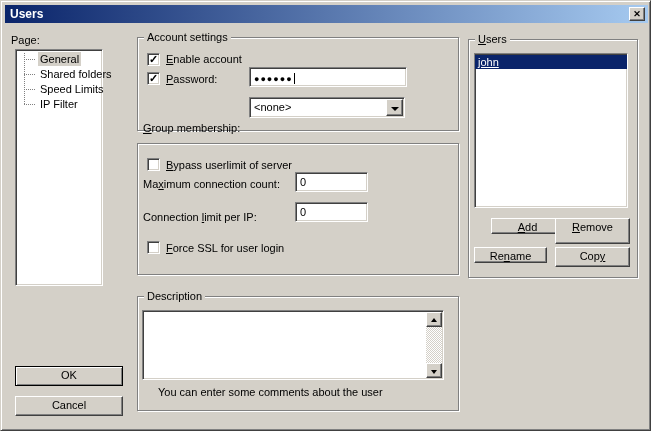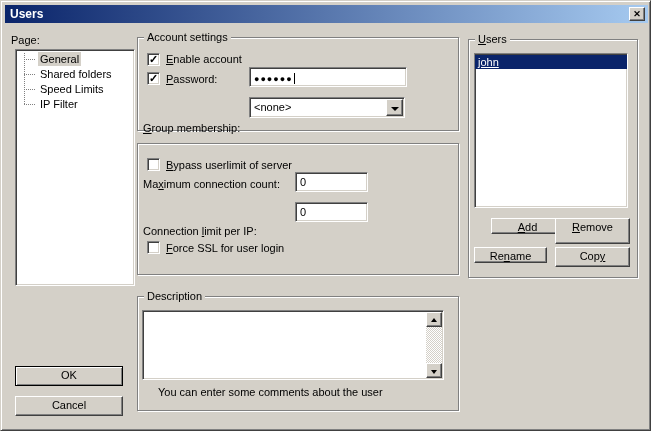--- a/index.html
+++ b/index.html
@@ -119,21 +119,21 @@
 
   <div id="titlebar">
     <span>Users</span>
     <div id="close-btn">
       <span>✕</span>
     </div>
   </div>
 
   <div class="lbl" style="left:10px; top:33px;">Page:</div>
 
-  <div id="tree" class="sunken" style="left:14px; top:48px; width:120px; height:237px;">
+  <div id="tree" class="sunken" style="left:14px; top:48px; width:88px; height:237px;">
     <div class="tree-inner">
       <div id="tree-vline"></div>
       <div class="tree-item">
         <span class="tree-branch"></span>
         <span class="tree-label selected">General</span>
       </div>
       <div class="tree-item">
         <span class="tree-branch"></span>
         <span class="tree-label">Shared folders</span>
       </div>
@@ -181,21 +181,21 @@
 
   <div class="group" style="left:136px; top:142px; width:322px; height:132px;"></div>
   <div class="cb" style="left:146px; top:157px;"></div>
   <div class="lbl" style="left:165px; top:158px;"><span class="u">B</span><span>ypass userlimit of server</span></div>
 
   <div class="lbl" style="left:142px; top:177px;"><span>Ma</span><span class="u">x</span><span>imum connection count:</span></div>
   <div class="sunken field" style="left:294px; top:171px; width:73px; height:20px;">
     <span>0</span>
   </div>
 
-  <div class="lbl" style="left:142px; top:224px;text-align:center;"><span>Connection </span><span class="u">l</span><span>imit per IP:</span></div>
+  <div class="lbl" style="left:142px; top:210px;text-align:center;"><span>Connection </span><span class="u">l</span><span>imit per IP:</span></div>
   <div class="sunken field" style="left:294px; top:201px; width:73px; height:20px;">
     <span>0</span>
   </div>
 
   <div class="cb" style="left:146px; top:240px;"></div>
   <div class="lbl" style="left:165px; top:241px;"><span class="u">F</span><span>orce SSL for user login</span></div>
 
   <div class="group" style="left:136px; top:295px; width:322px; height:115px;">
     <span class="group-title">Description</span>
   </div>

